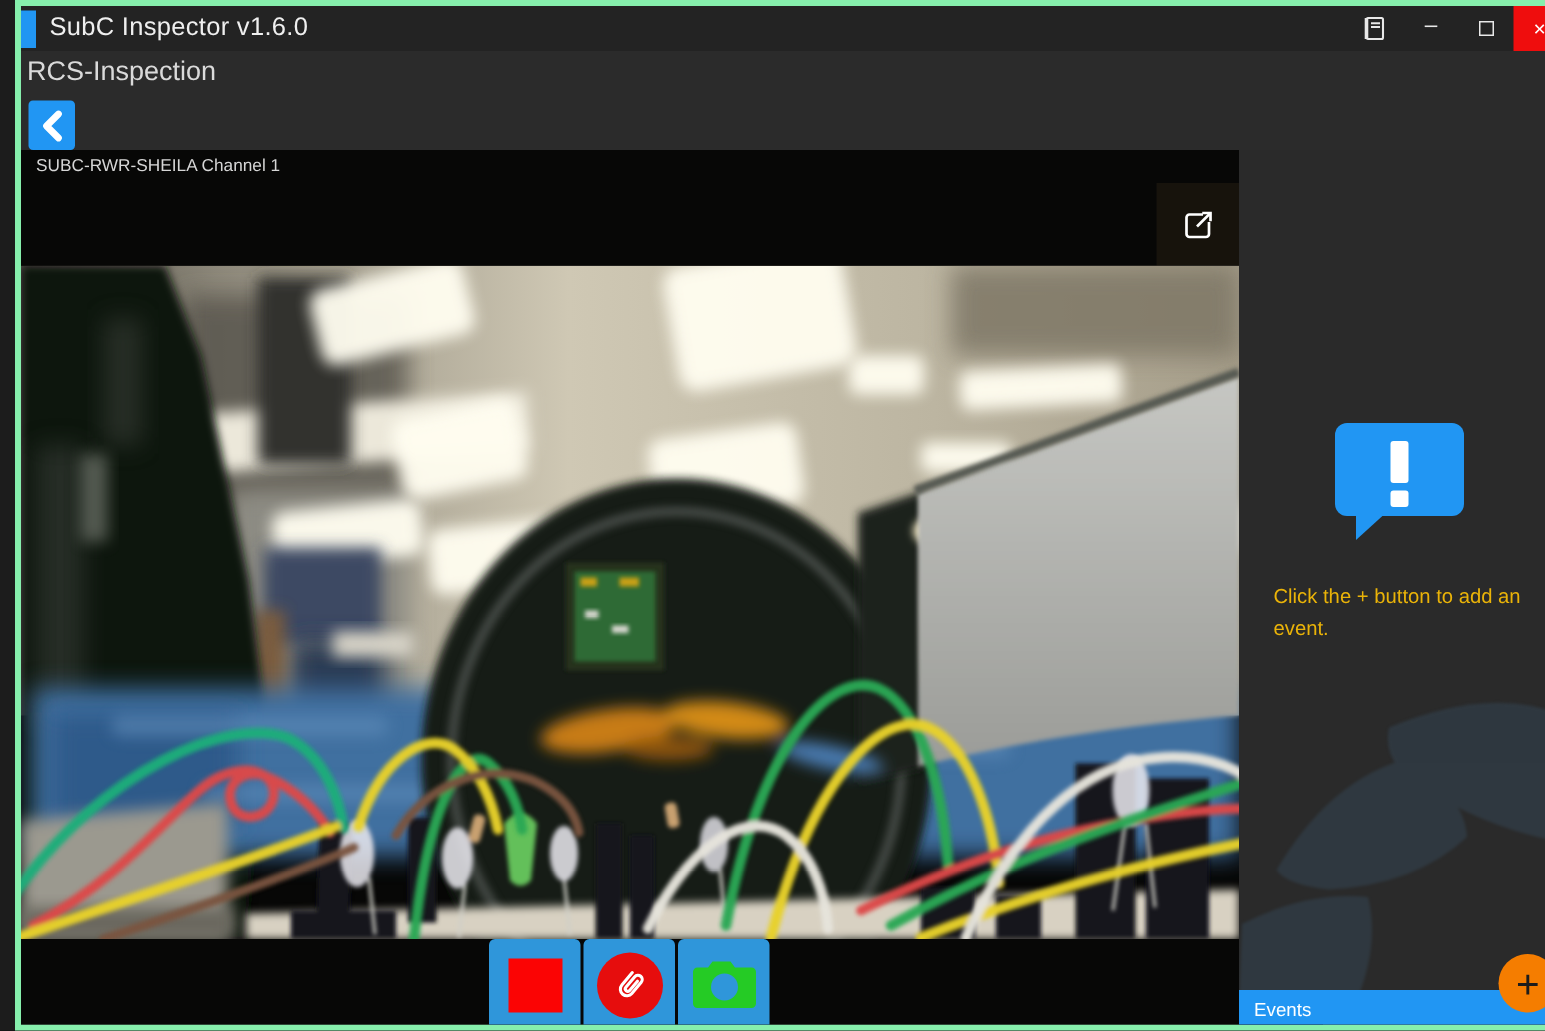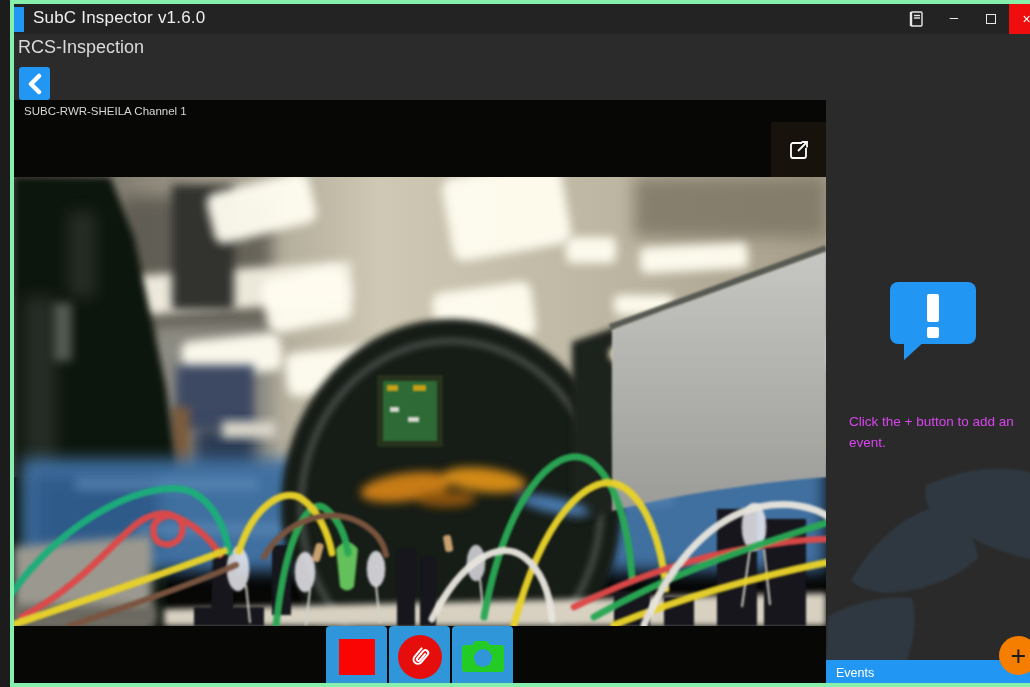--- a/index.html
+++ b/index.html
@@ -43,21 +43,21 @@
   .stop-square { width:36px; height:36px; background:#fb0404; }
   .clip-circle { width:44px; height:44px; border-radius:50%; background:#e60d0d;
     display:flex; align-items:center; justify-content:center; }
 
   
   .events-panel { position:absolute; left:812px; top:96px; width:218px; height:591px;
     background:#2a2a2a; overflow:hidden; }
   .watermark { position:absolute; left:0; top:330px; width:218px; height:261px; }
   .bubble-wrap { position:absolute; left:64px; top:182px; width:86px; height:78px; }
   .empty-text { position:absolute; left:23px; top:288px; width:176px;
-    font-size:13.5px; line-height:1.55; color:#d946ef;margin-top:24px; }
+    font-size:13.5px; line-height:1.55; color:#eab308; }
   .events-bar { position:absolute; left:0; top:560px; width:218px; height:26px;
     background:#2196f3; display:flex; align-items:center; cursor:pointer; }
   .events-bar span { margin-left:10px; font-size:12.5px; color:#fff; }
   .add-btn { position:absolute; left:173px; top:536px; width:39px; height:39px;
     border-radius:50%; background:#f57d00; border:none; cursor:pointer;
     font-size:27px; font-weight:400; color:#1c1c1c; line-height:36px; text-align:center; }
 </style>
 </head>
 <body>
 

